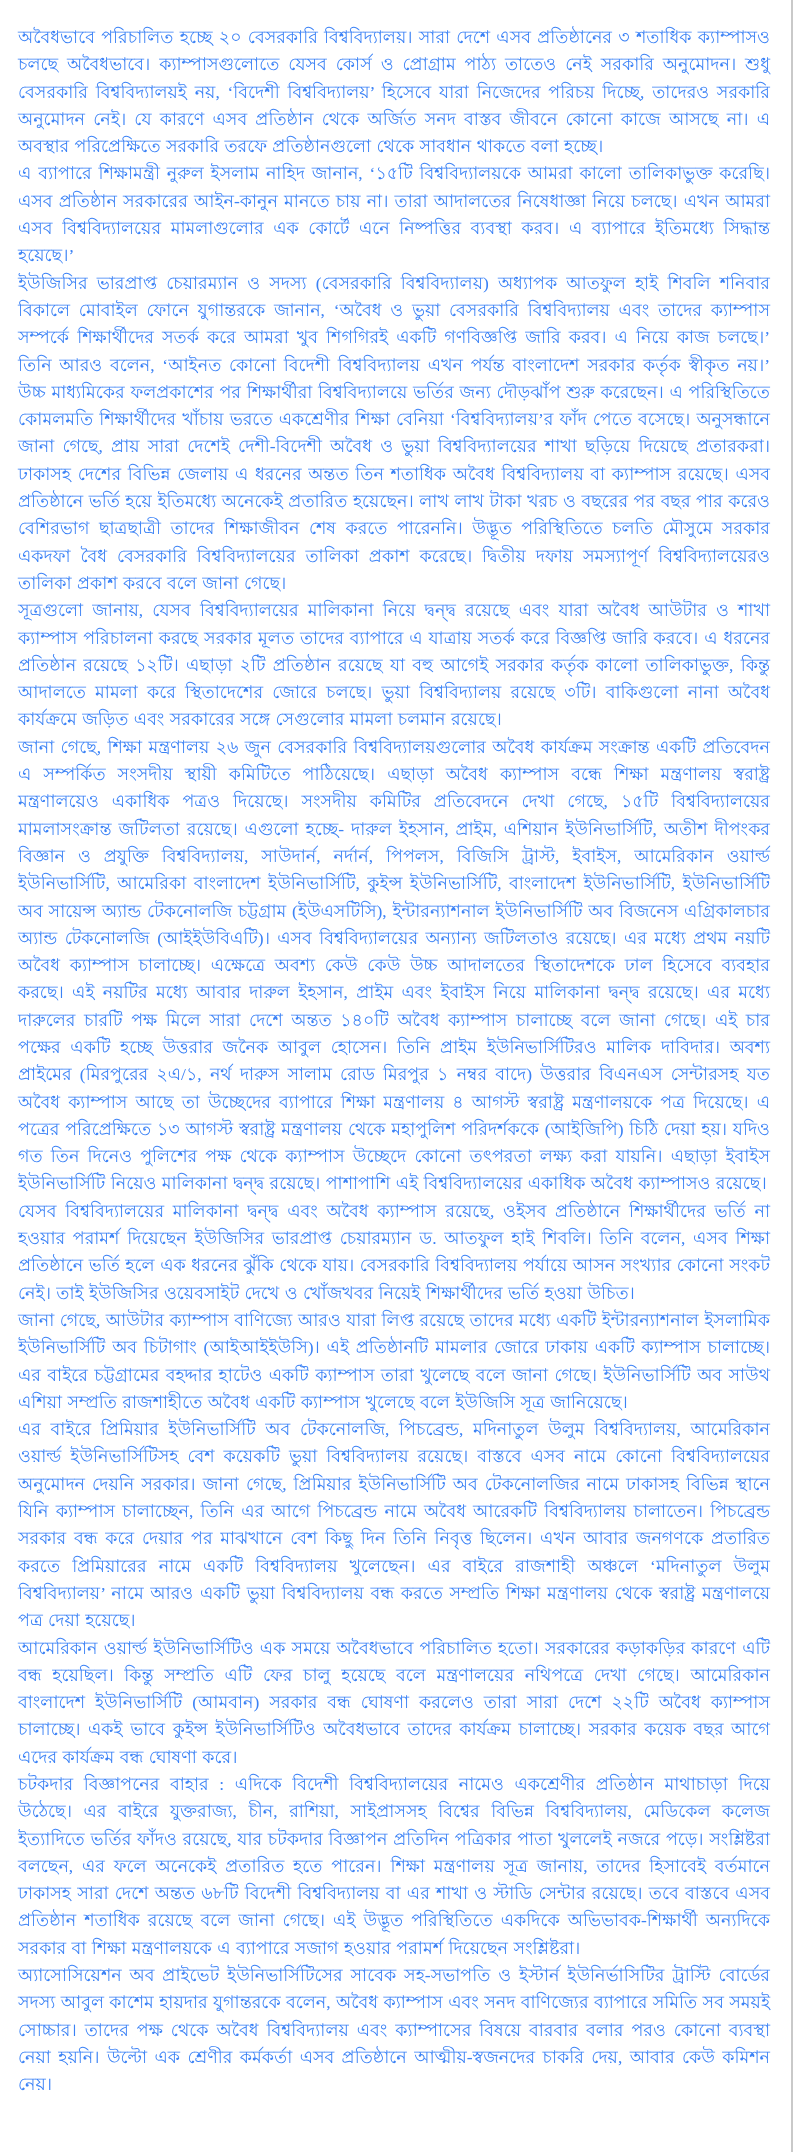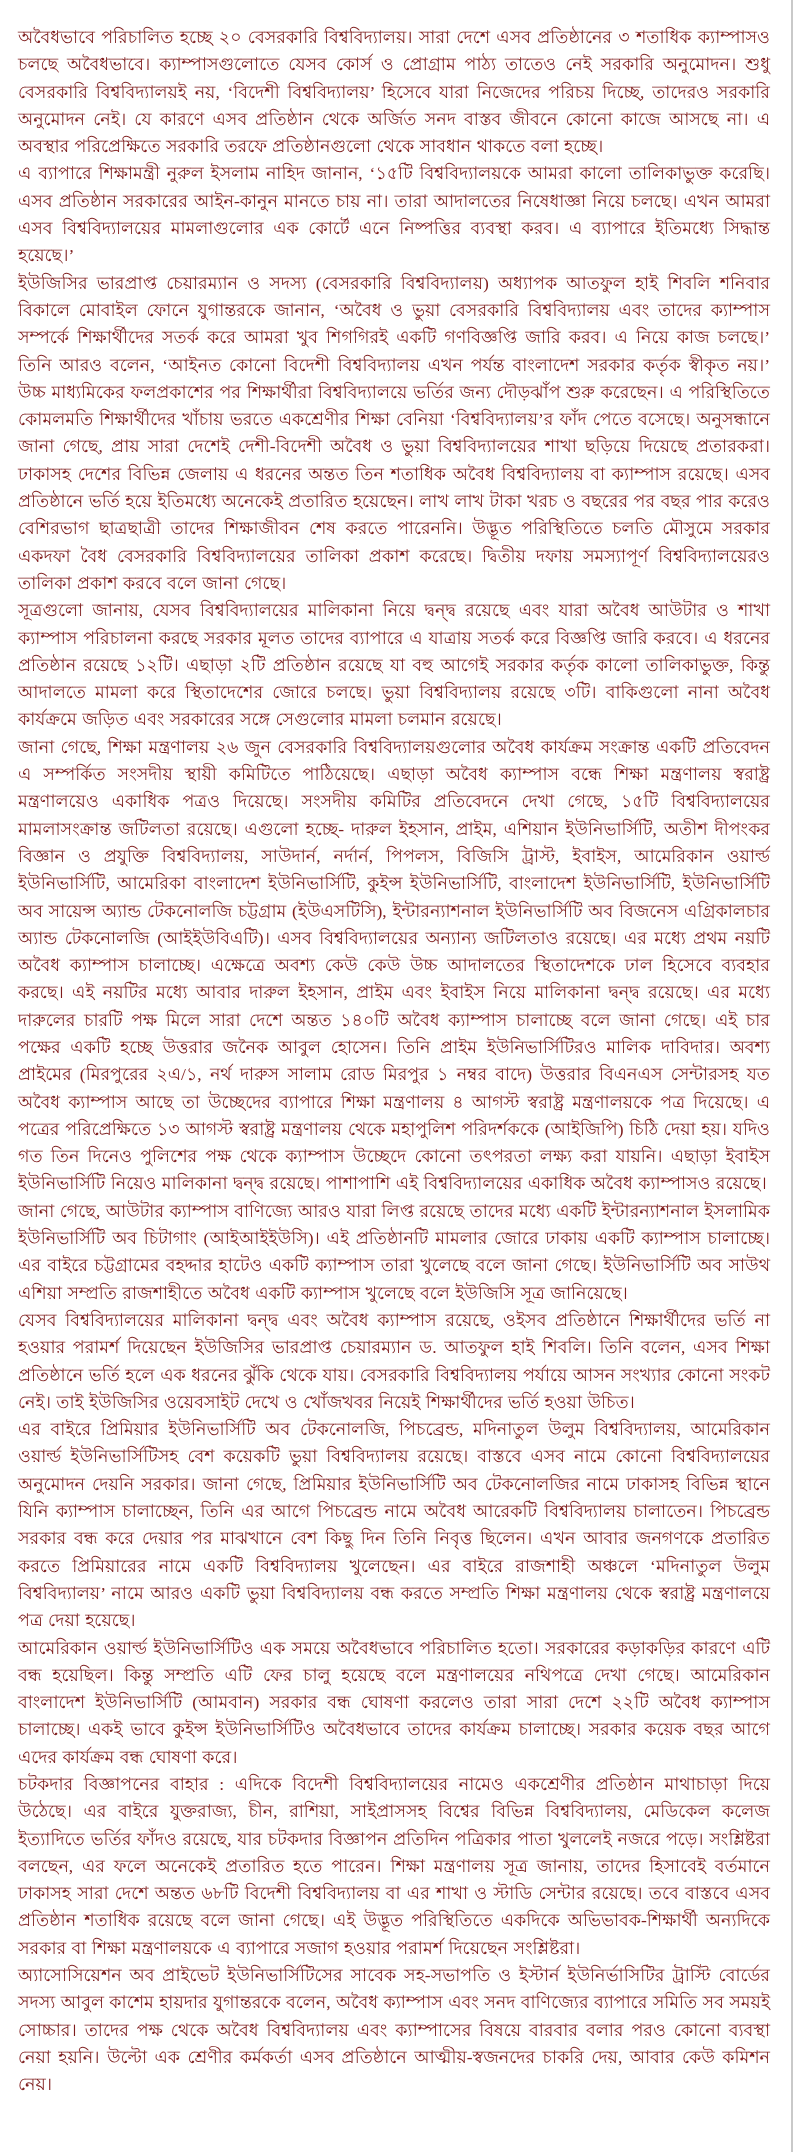--- a/index.html
+++ b/index.html
@@ -17,21 +17,21 @@
     background: #ffffff;
     overflow: hidden;
   }
   .article {
     box-sizing: border-box;
     width: 100%;
     padding: 24px 30px 42px 18px;
     font-family: "Liberation Serif", "DejaVu Serif", serif;
     font-size: 17.5px;
     line-height: 1.56;
-    color: #7f1d1d;
+    color: #3b82f6;
     text-align: justify;
     word-spacing: 1px;
   }
   .article p {
     margin: 0;
     padding: 0;
   }
   .content-right-border {
     position: absolute;
     top: 0;
@@ -44,21 +44,21 @@
 </head>
 <body>
 
 <div class="page">
   <div class="article">
     <p>অবৈধভাবে পরিচালিত হচ্ছে ২০ বেসরকারি বিশ্ববিদ্যালয়। সারা দেশে এসব প্রতিষ্ঠানের ৩ শতাধিক ক্যাম্পাসও চলছে অবৈধভাবে। ক্যাম্পাসগুলোতে যেসব কোর্স ও প্রোগ্রাম পাঠ্য তাতেও নেই সরকারি অনুমোদন। শুধু বেসরকারি বিশ্ববিদ্যালয়ই নয়, ‘বিদেশী বিশ্ববিদ্যালয়’ হিসেবে যারা নিজেদের পরিচয় দিচ্ছে, তাদেরও সরকারি অনুমোদন নেই। যে কারণে এসব প্রতিষ্ঠান থেকে অর্জিত সনদ বাস্তব জীবনে কোনো কাজে আসছে না। এ অবস্থার পরিপ্রেক্ষিতে সরকারি তরফে প্রতিষ্ঠানগুলো থেকে সাবধান থাকতে বলা হচ্ছে।</p>
     <p>এ ব্যাপারে শিক্ষামন্ত্রী নুরুল ইসলাম নাহিদ জানান, ‘১৫টি বিশ্ববিদ্যালয়কে আমরা কালো তালিকাভুক্ত করেছি। এসব প্রতিষ্ঠান সরকারের আইন-কানুন মানতে চায় না। তারা আদালতের নিষেধাজ্ঞা নিয়ে চলছে। এখন আমরা এসব বিশ্ববিদ্যালয়ের মামলাগুলোর এক কোর্টে এনে নিষ্পত্তির ব্যবস্থা করব। এ ব্যাপারে ইতিমধ্যে সিদ্ধান্ত হয়েছে।’</p>
     <p>ইউজিসির ভারপ্রাপ্ত চেয়ারম্যান ও সদস্য (বেসরকারি বিশ্ববিদ্যালয়) অধ্যাপক আতফুল হাই শিবলি শনিবার বিকালে মোবাইল ফোনে যুগান্তরকে জানান, ‘অবৈধ ও ভুয়া বেসরকারি বিশ্ববিদ্যালয় এবং তাদের ক্যাম্পাস সম্পর্কে শিক্ষার্থীদের সতর্ক করে আমরা খুব শিগগিরই একটি গণবিজ্ঞপ্তি জারি করব। এ নিয়ে কাজ চলছে।’ তিনি আরও বলেন, ‘আইনত কোনো বিদেশী বিশ্ববিদ্যালয় এখন পর্যন্ত বাংলাদেশ সরকার কর্তৃক স্বীকৃত নয়।’ উচ্চ মাধ্যমিকের ফলপ্রকাশের পর শিক্ষার্থীরা বিশ্ববিদ্যালয়ে ভর্তির জন্য দৌড়ঝাঁপ শুরু করেছেন। এ পরিস্থিতিতে কোমলমতি শিক্ষার্থীদের খাঁচায় ভরতে একশ্রেণীর শিক্ষা বেনিয়া ‘বিশ্ববিদ্যালয়’র ফাঁদ পেতে বসেছে। অনুসন্ধানে জানা গেছে, প্রায় সারা দেশেই দেশী-বিদেশী অবৈধ ও ভুয়া বিশ্ববিদ্যালয়ের শাখা ছড়িয়ে দিয়েছে প্রতারকরা। ঢাকাসহ দেশের বিভিন্ন জেলায় এ ধরনের অন্তত তিন শতাধিক অবৈধ বিশ্ববিদ্যালয় বা ক্যাম্পাস রয়েছে। এসব প্রতিষ্ঠানে ভর্তি হয়ে ইতিমধ্যে অনেকেই প্রতারিত হয়েছেন। লাখ লাখ টাকা খরচ ও বছরের পর বছর পার করেও বেশিরভাগ ছাত্রছাত্রী তাদের শিক্ষাজীবন শেষ করতে পারেননি। উদ্ভূত পরিস্থিতিতে চলতি মৌসুমে সরকার একদফা বৈধ বেসরকারি বিশ্ববিদ্যালয়ের তালিকা প্রকাশ করেছে। দ্বিতীয় দফায় সমস্যাপূর্ণ বিশ্ববিদ্যালয়েরও তালিকা প্রকাশ করবে বলে জানা গেছে।</p>
     <p>সূত্রগুলো জানায়, যেসব বিশ্ববিদ্যালয়ের মালিকানা নিয়ে দ্বন্দ্ব রয়েছে এবং যারা অবৈধ আউটার ও শাখা ক্যাম্পাস পরিচালনা করছে সরকার মূলত তাদের ব্যাপারে এ যাত্রায় সতর্ক করে বিজ্ঞপ্তি জারি করবে। এ ধরনের প্রতিষ্ঠান রয়েছে ১২টি। এছাড়া ২টি প্রতিষ্ঠান রয়েছে যা বহু আগেই সরকার কর্তৃক কালো তালিকাভুক্ত, কিন্তু আদালতে মামলা করে স্থিতাদেশের জোরে চলছে। ভুয়া বিশ্ববিদ্যালয় রয়েছে ৩টি। বাকিগুলো নানা অবৈধ কার্যক্রমে জড়িত এবং সরকারের সঙ্গে সেগুলোর মামলা চলমান রয়েছে।</p>
     <p>জানা গেছে, শিক্ষা মন্ত্রণালয় ২৬ জুন বেসরকারি বিশ্ববিদ্যালয়গুলোর অবৈধ কার্যক্রম সংক্রান্ত একটি প্রতিবেদন এ সম্পর্কিত সংসদীয় স্থায়ী কমিটিতে পাঠিয়েছে। এছাড়া অবৈধ ক্যাম্পাস বন্ধে শিক্ষা মন্ত্রণালয় স্বরাষ্ট্র মন্ত্রণালয়েও একাধিক পত্রও দিয়েছে। সংসদীয় কমিটির প্রতিবেদনে দেখা গেছে, ১৫টি বিশ্ববিদ্যালয়ের মামলাসংক্রান্ত জটিলতা রয়েছে। এগুলো হচ্ছে- দারুল ইহসান, প্রাইম, এশিয়ান ইউনিভার্সিটি, অতীশ দীপংকর বিজ্ঞান ও প্রযুক্তি বিশ্ববিদ্যালয়, সাউদার্ন, নর্দার্ন, পিপলস, বিজিসি ট্রাস্ট, ইবাইস, আমেরিকান ওয়ার্ল্ড ইউনিভার্সিটি, আমেরিকা বাংলাদেশ ইউনিভার্সিটি, কুইন্স ইউনিভার্সিটি, বাংলাদেশ ইউনিভার্সিটি, ইউনিভার্সিটি অব সায়েন্স অ্যান্ড টেকনোলজি চট্টগ্রাম (ইউএসটিসি), ইন্টারন্যাশনাল ইউনিভার্সিটি অব বিজনেস এগ্রিকালচার অ্যান্ড টেকনোলজি (আইইউবিএটি)। এসব বিশ্ববিদ্যালয়ের অন্যান্য জটিলতাও রয়েছে। এর মধ্যে প্রথম নয়টি অবৈধ ক্যাম্পাস চালাচ্ছে। এক্ষেত্রে অবশ্য কেউ কেউ উচ্চ আদালতের স্থিতাদেশকে ঢাল হিসেবে ব্যবহার করছে। এই নয়টির মধ্যে আবার দারুল ইহসান, প্রাইম এবং ইবাইস নিয়ে মালিকানা দ্বন্দ্ব রয়েছে। এর মধ্যে দারুলের চারটি পক্ষ মিলে সারা দেশে অন্তত ১৪০টি অবৈধ ক্যাম্পাস চালাচ্ছে বলে জানা গেছে। এই চার পক্ষের একটি হচ্ছে উত্তরার জনৈক আবুল হোসেন। তিনি প্রাইম ইউনিভার্সিটিরও মালিক দাবিদার। অবশ্য প্রাইমের (মিরপুরের ২এ/১, নর্থ দারুস সালাম রোড মিরপুর ১ নম্বর বাদে) উত্তরার বিএনএস সেন্টারসহ যত অবৈধ ক্যাম্পাস আছে তা উচ্ছেদের ব্যাপারে শিক্ষা মন্ত্রণালয় ৪ আগস্ট স্বরাষ্ট্র মন্ত্রণালয়কে পত্র দিয়েছে। এ পত্রের পরিপ্রেক্ষিতে ১৩ আগস্ট স্বরাষ্ট্র মন্ত্রণালয় থেকে মহাপুলিশ পরিদর্শককে (আইজিপি) চিঠি দেয়া হয়। যদিও গত তিন দিনেও পুলিশের পক্ষ থেকে ক্যাম্পাস উচ্ছেদে কোনো তৎপরতা লক্ষ্য করা যায়নি। এছাড়া ইবাইস ইউনিভার্সিটি নিয়েও মালিকানা দ্বন্দ্ব রয়েছে। পাশাপাশি এই বিশ্ববিদ্যালয়ের একাধিক অবৈধ ক্যাম্পাসও রয়েছে।</p>
+    <p>যেসব বিশ্ববিদ্যালয়ের মালিকানা দ্বন্দ্ব এবং অবৈধ ক্যাম্পাস রয়েছে, ওইসব প্রতিষ্ঠানে শিক্ষার্থীদের ভর্তি না হওয়ার পরামর্শ দিয়েছেন ইউজিসির ভারপ্রাপ্ত চেয়ারম্যান ড. আতফুল হাই শিবলি। তিনি বলেন, এসব শিক্ষা প্রতিষ্ঠানে ভর্তি হলে এক ধরনের ঝুঁকি থেকে যায়। বেসরকারি বিশ্ববিদ্যালয় পর্যায়ে আসন সংখ্যার কোনো সংকট নেই। তাই ইউজিসির ওয়েবসাইট দেখে ও খোঁজখবর নিয়েই শিক্ষার্থীদের ভর্তি হওয়া উচিত।</p>
     <p>জানা গেছে, আউটার ক্যাম্পাস বাণিজ্যে আরও যারা লিপ্ত রয়েছে তাদের মধ্যে একটি ইন্টারন্যাশনাল ইসলামিক ইউনিভার্সিটি অব চিটাগাং (আইআইইউসি)। এই প্রতিষ্ঠানটি মামলার জোরে ঢাকায় একটি ক্যাম্পাস চালাচ্ছে। এর বাইরে চট্টগ্রামের বহদ্দার হাটেও একটি ক্যাম্পাস তারা খুলেছে বলে জানা গেছে। ইউনিভার্সিটি অব সাউথ এশিয়া সম্প্রতি রাজশাহীতে অবৈধ একটি ক্যাম্পাস খুলেছে বলে ইউজিসি সূত্র জানিয়েছে।</p>
-    <p>যেসব বিশ্ববিদ্যালয়ের মালিকানা দ্বন্দ্ব এবং অবৈধ ক্যাম্পাস রয়েছে, ওইসব প্রতিষ্ঠানে শিক্ষার্থীদের ভর্তি না হওয়ার পরামর্শ দিয়েছেন ইউজিসির ভারপ্রাপ্ত চেয়ারম্যান ড. আতফুল হাই শিবলি। তিনি বলেন, এসব শিক্ষা প্রতিষ্ঠানে ভর্তি হলে এক ধরনের ঝুঁকি থেকে যায়। বেসরকারি বিশ্ববিদ্যালয় পর্যায়ে আসন সংখ্যার কোনো সংকট নেই। তাই ইউজিসির ওয়েবসাইট দেখে ও খোঁজখবর নিয়েই শিক্ষার্থীদের ভর্তি হওয়া উচিত।</p>
     <p>এর বাইরে প্রিমিয়ার ইউনিভার্সিটি অব টেকনোলজি, পিচব্রেন্ড, মদিনাতুল উলুম বিশ্ববিদ্যালয়, আমেরিকান ওয়ার্ল্ড ইউনিভার্সিটিসহ বেশ কয়েকটি ভুয়া বিশ্ববিদ্যালয় রয়েছে। বাস্তবে এসব নামে কোনো বিশ্ববিদ্যালয়ের অনুমোদন দেয়নি সরকার। জানা গেছে, প্রিমিয়ার ইউনিভার্সিটি অব টেকনোলজির নামে ঢাকাসহ বিভিন্ন স্থানে যিনি ক্যাম্পাস চালাচ্ছেন, তিনি এর আগে পিচব্রেন্ড নামে অবৈধ আরেকটি বিশ্ববিদ্যালয় চালাতেন। পিচব্রেন্ড সরকার বন্ধ করে দেয়ার পর মাঝখানে বেশ কিছু দিন তিনি নিবৃত্ত ছিলেন। এখন আবার জনগণকে প্রতারিত করতে প্রিমিয়ারের নামে একটি বিশ্ববিদ্যালয় খুলেছেন। এর বাইরে রাজশাহী অঞ্চলে ‘মদিনাতুল উলুম বিশ্ববিদ্যালয়’ নামে আরও একটি ভুয়া বিশ্ববিদ্যালয় বন্ধ করতে সম্প্রতি শিক্ষা মন্ত্রণালয় থেকে স্বরাষ্ট্র মন্ত্রণালয়ে পত্র দেয়া হয়েছে।</p>
     <p>আমেরিকান ওয়ার্ল্ড ইউনিভার্সিটিও এক সময়ে অবৈধভাবে পরিচালিত হতো। সরকারের কড়াকড়ির কারণে এটি বন্ধ হয়েছিল। কিন্তু সম্প্রতি এটি ফের চালু হয়েছে বলে মন্ত্রণালয়ের নথিপত্রে দেখা গেছে। আমেরিকান বাংলাদেশ ইউনিভার্সিটি (আমবান) সরকার বন্ধ ঘোষণা করলেও তারা সারা দেশে ২২টি অবৈধ ক্যাম্পাস চালাচ্ছে। একই ভাবে কুইন্স ইউনিভার্সিটিও অবৈধভাবে তাদের কার্যক্রম চালাচ্ছে। সরকার কয়েক বছর আগে এদের কার্যক্রম বন্ধ ঘোষণা করে।</p>
     <p>চটকদার বিজ্ঞাপনের বাহার : এদিকে বিদেশী বিশ্ববিদ্যালয়ের নামেও একশ্রেণীর প্রতিষ্ঠান মাথাচাড়া দিয়ে উঠেছে। এর বাইরে যুক্তরাজ্য, চীন, রাশিয়া, সাইপ্রাসসহ বিশ্বের বিভিন্ন বিশ্ববিদ্যালয়, মেডিকেল কলেজ ইত্যাদিতে ভর্তির ফাঁদও রয়েছে, যার চটকদার বিজ্ঞাপন প্রতিদিন পত্রিকার পাতা খুললেই নজরে পড়ে। সংশ্লিষ্টরা বলছেন, এর ফলে অনেকেই প্রতারিত হতে পারেন। শিক্ষা মন্ত্রণালয় সূত্র জানায়, তাদের হিসাবেই বর্তমানে ঢাকাসহ সারা দেশে অন্তত ৬৮টি বিদেশী বিশ্ববিদ্যালয় বা এর শাখা ও স্টাডি সেন্টার রয়েছে। তবে বাস্তবে এসব প্রতিষ্ঠান শতাধিক রয়েছে বলে জানা গেছে। এই উদ্ভূত পরিস্থিতিতে একদিকে অভিভাবক-শিক্ষার্থী অন্যদিকে সরকার বা শিক্ষা মন্ত্রণালয়কে এ ব্যাপারে সজাগ হওয়ার পরামর্শ দিয়েছেন সংশ্লিষ্টরা।</p>
     <p>অ্যাসোসিয়েশন অব প্রাইভেট ইউনিভার্সিটিসের সাবেক সহ-সভাপতি ও ইস্টার্ন ইউনির্ভাসিটির ট্রাস্টি বোর্ডের সদস্য আবুল কাশেম হায়দার যুগান্তরকে বলেন, অবৈধ ক্যাম্পাস এবং সনদ বাণিজ্যের ব্যাপারে সমিতি সব সময়ই সোচ্চার। তাদের পক্ষ থেকে অবৈধ বিশ্ববিদ্যালয় এবং ক্যাম্পাসের বিষয়ে বারবার বলার পরও কোনো ব্যবস্থা নেয়া হয়নি। উল্টো এক শ্রেণীর কর্মকর্তা এসব প্রতিষ্ঠানে আত্মীয়-স্বজনদের চাকরি দেয়, আবার কেউ কমিশন নেয়।</p>
   </div>
   <div class="content-right-border"></div>
 </div>
 
 </body></html>

